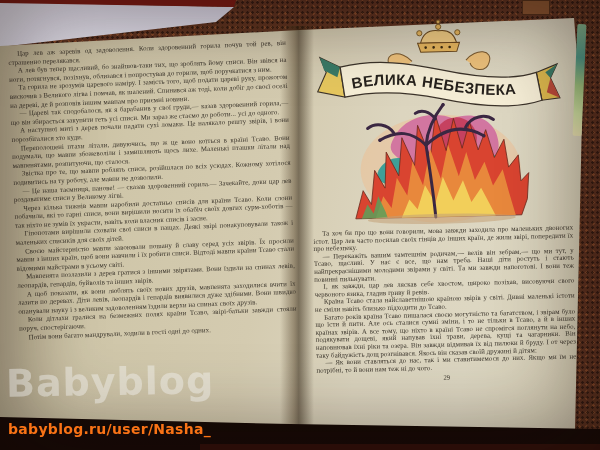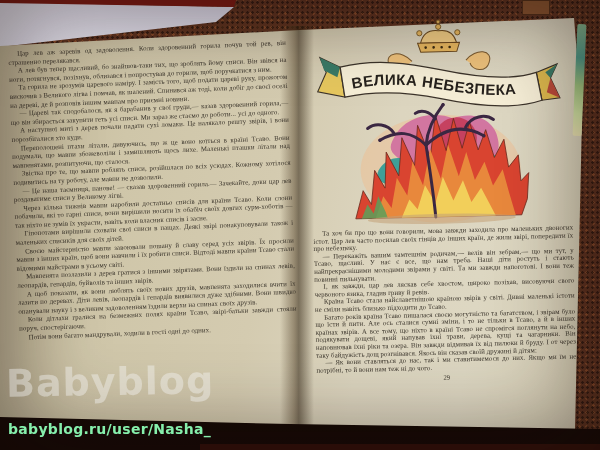--- a/index.html
+++ b/index.html
@@ -72,21 +72,21 @@
   .vignette{inset:0;pointer-events:none;box-shadow:inset 0 0 80px 18px rgba(18,8,4,.42);}
   .watermark{
     left:6px;top:360px;
     font-family:"DejaVu Sans",sans-serif;font-weight:bold;
     font-size:38px;letter-spacing:1px;
     color:rgba(245,245,245,.42);transform:rotate(-1deg);
   }
   .watermark-url{
     left:8px;top:421px;
     font-family:"DejaVu Sans",sans-serif;font-weight:bold;
-    font-size:14px;letter-spacing:.3px;color:#86efac;
+    font-size:14px;letter-spacing:.3px;color:#f97316;
   }
 </style>
 </head>
 <body>
 
 <div class="photo">
 
   <div class="abs carpet"></div>
   <div class="abs corner-block"></div>
   <div class="abs table-surface"></div>

